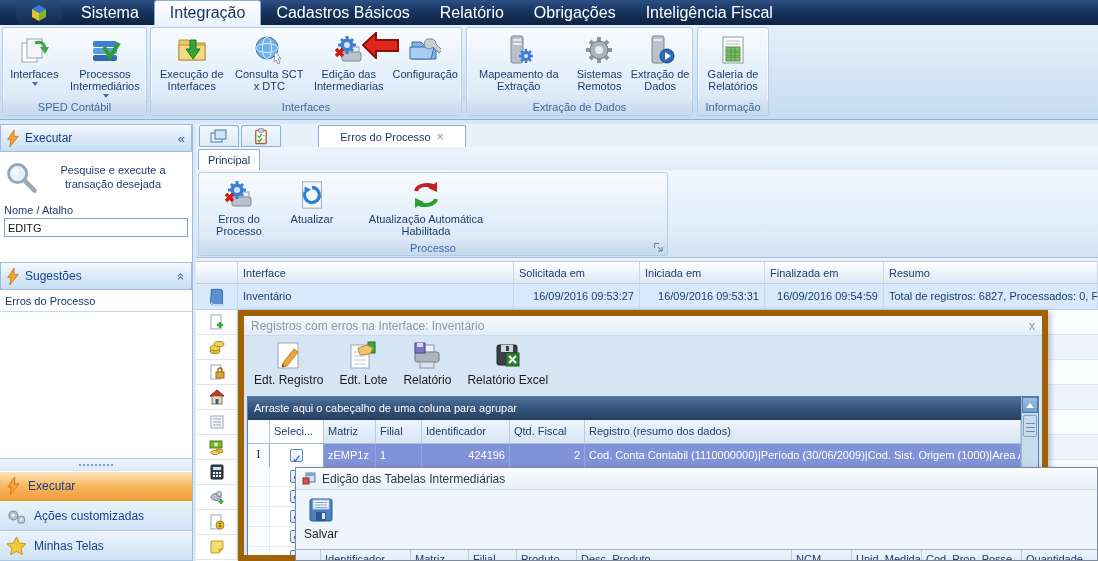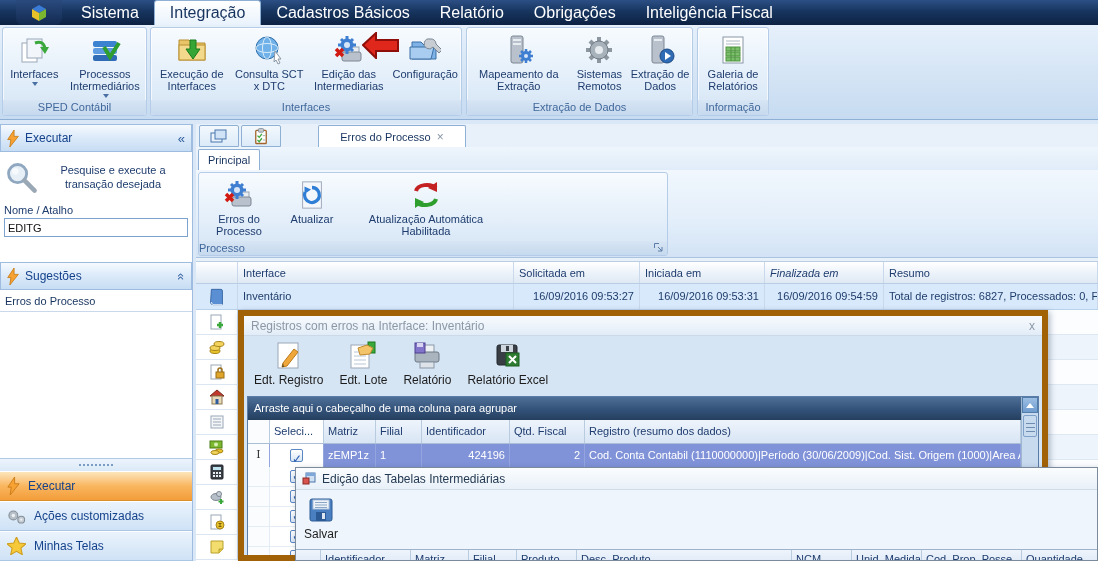--- a/index.html
+++ b/index.html
@@ -71,21 +71,21 @@
   .doctab .x { color:#8795a6; font-size:12px; }
   .ribtab-strip { height:23px; background:linear-gradient(#eef5fc,#e0ecf9); position:relative; }
   .ribtab { position:absolute; left:2px; top:2px; width:62px; height:21px; background:#fff;
     border:1px solid #8fb0d5; border-bottom:none; border-radius:2px 2px 0 0;
     text-align:center; line-height:20px; color:#16335e; }
   .innerribbon { height:88px; background:linear-gradient(#f1f7fd,#e2eefa 60%,#d3e3f5);
     border-bottom:1px solid #aac4e0; position:relative; }
   .igroup { position:absolute; left:2px; top:2px; width:470px; height:84px;
     background:linear-gradient(#f7fbfe,#e4effa 55%,#d4e4f5); border:1px solid #b4cce7; border-radius:3px; }
   .igroup .btns { position:absolute; left:2px; right:2px; top:2px; bottom:15px; display:flex; }
-  .igroup .glabel { position:absolute; left:0; right:0; bottom:0; height:14px; 
+  .igroup .glabel { position:absolute; left:0; right:0; bottom:0; height:14px; text-align:center;
     color:#41689c; background:linear-gradient(#d7e5f4,#c6d9ee); line-height:14px; border-radius:0 0 3px 3px; }
   .launcher { position:absolute; right:3px; bottom:2px; }
 
   
   .mtable { position:absolute; left:0; right:0; top:137px; bottom:0; background:#fff; }
   .mhead { display:flex; height:23px; background:linear-gradient(#ffffff,#eaf1f9 60%,#dfe9f4);
     border-top:1px solid #b9cde4; border-bottom:1px solid #b9cde4; color:#1e3c6e; }
   .mhead div, .mrow div { border-right:1px solid #c9d8ea; padding:0 5px; line-height:22px;
     white-space:nowrap; overflow:hidden; }
   .mrow { display:flex; height:26px; background:#d8e9fb; border-bottom:1px solid #b9d2ec; color:#1f3d6b; }
@@ -501,21 +501,21 @@
         </span>
       </div>
     </div>
 
     <div class="mtable">
       <div class="mhead">
         <div class="c-ico"></div>
         <div class="c-if">Interface</div>
         <div class="c-d1" style="text-align:left;">Solicitada em</div>
         <div class="c-d2" style="text-align:left;">Iniciada em</div>
-        <div class="c-d3" style="text-align:left;font-style:italic;">Finalizada em</div>
+        <div class="c-d3" style="text-align:left;">Finalizada em</div>
         <div class="c-rs">Resumo</div>
       </div>
       <div class="mrow">
         <div class="c-ico">
             <span>
           <svg width="17" height="20" viewBox="0 0 20 22">
                 <path d="M4 2 h11 a2 2 0 0 1 2 2 v16 h-11 a3 3 0 0 1 -3 -3 z" fill="#5b8fd4" stroke="#2d5e9e"></path>
                 <path d="M4 17 a3 3 0 0 0 3 3 h10" fill="none" stroke="#fff"></path>
               </svg>
             </span>

